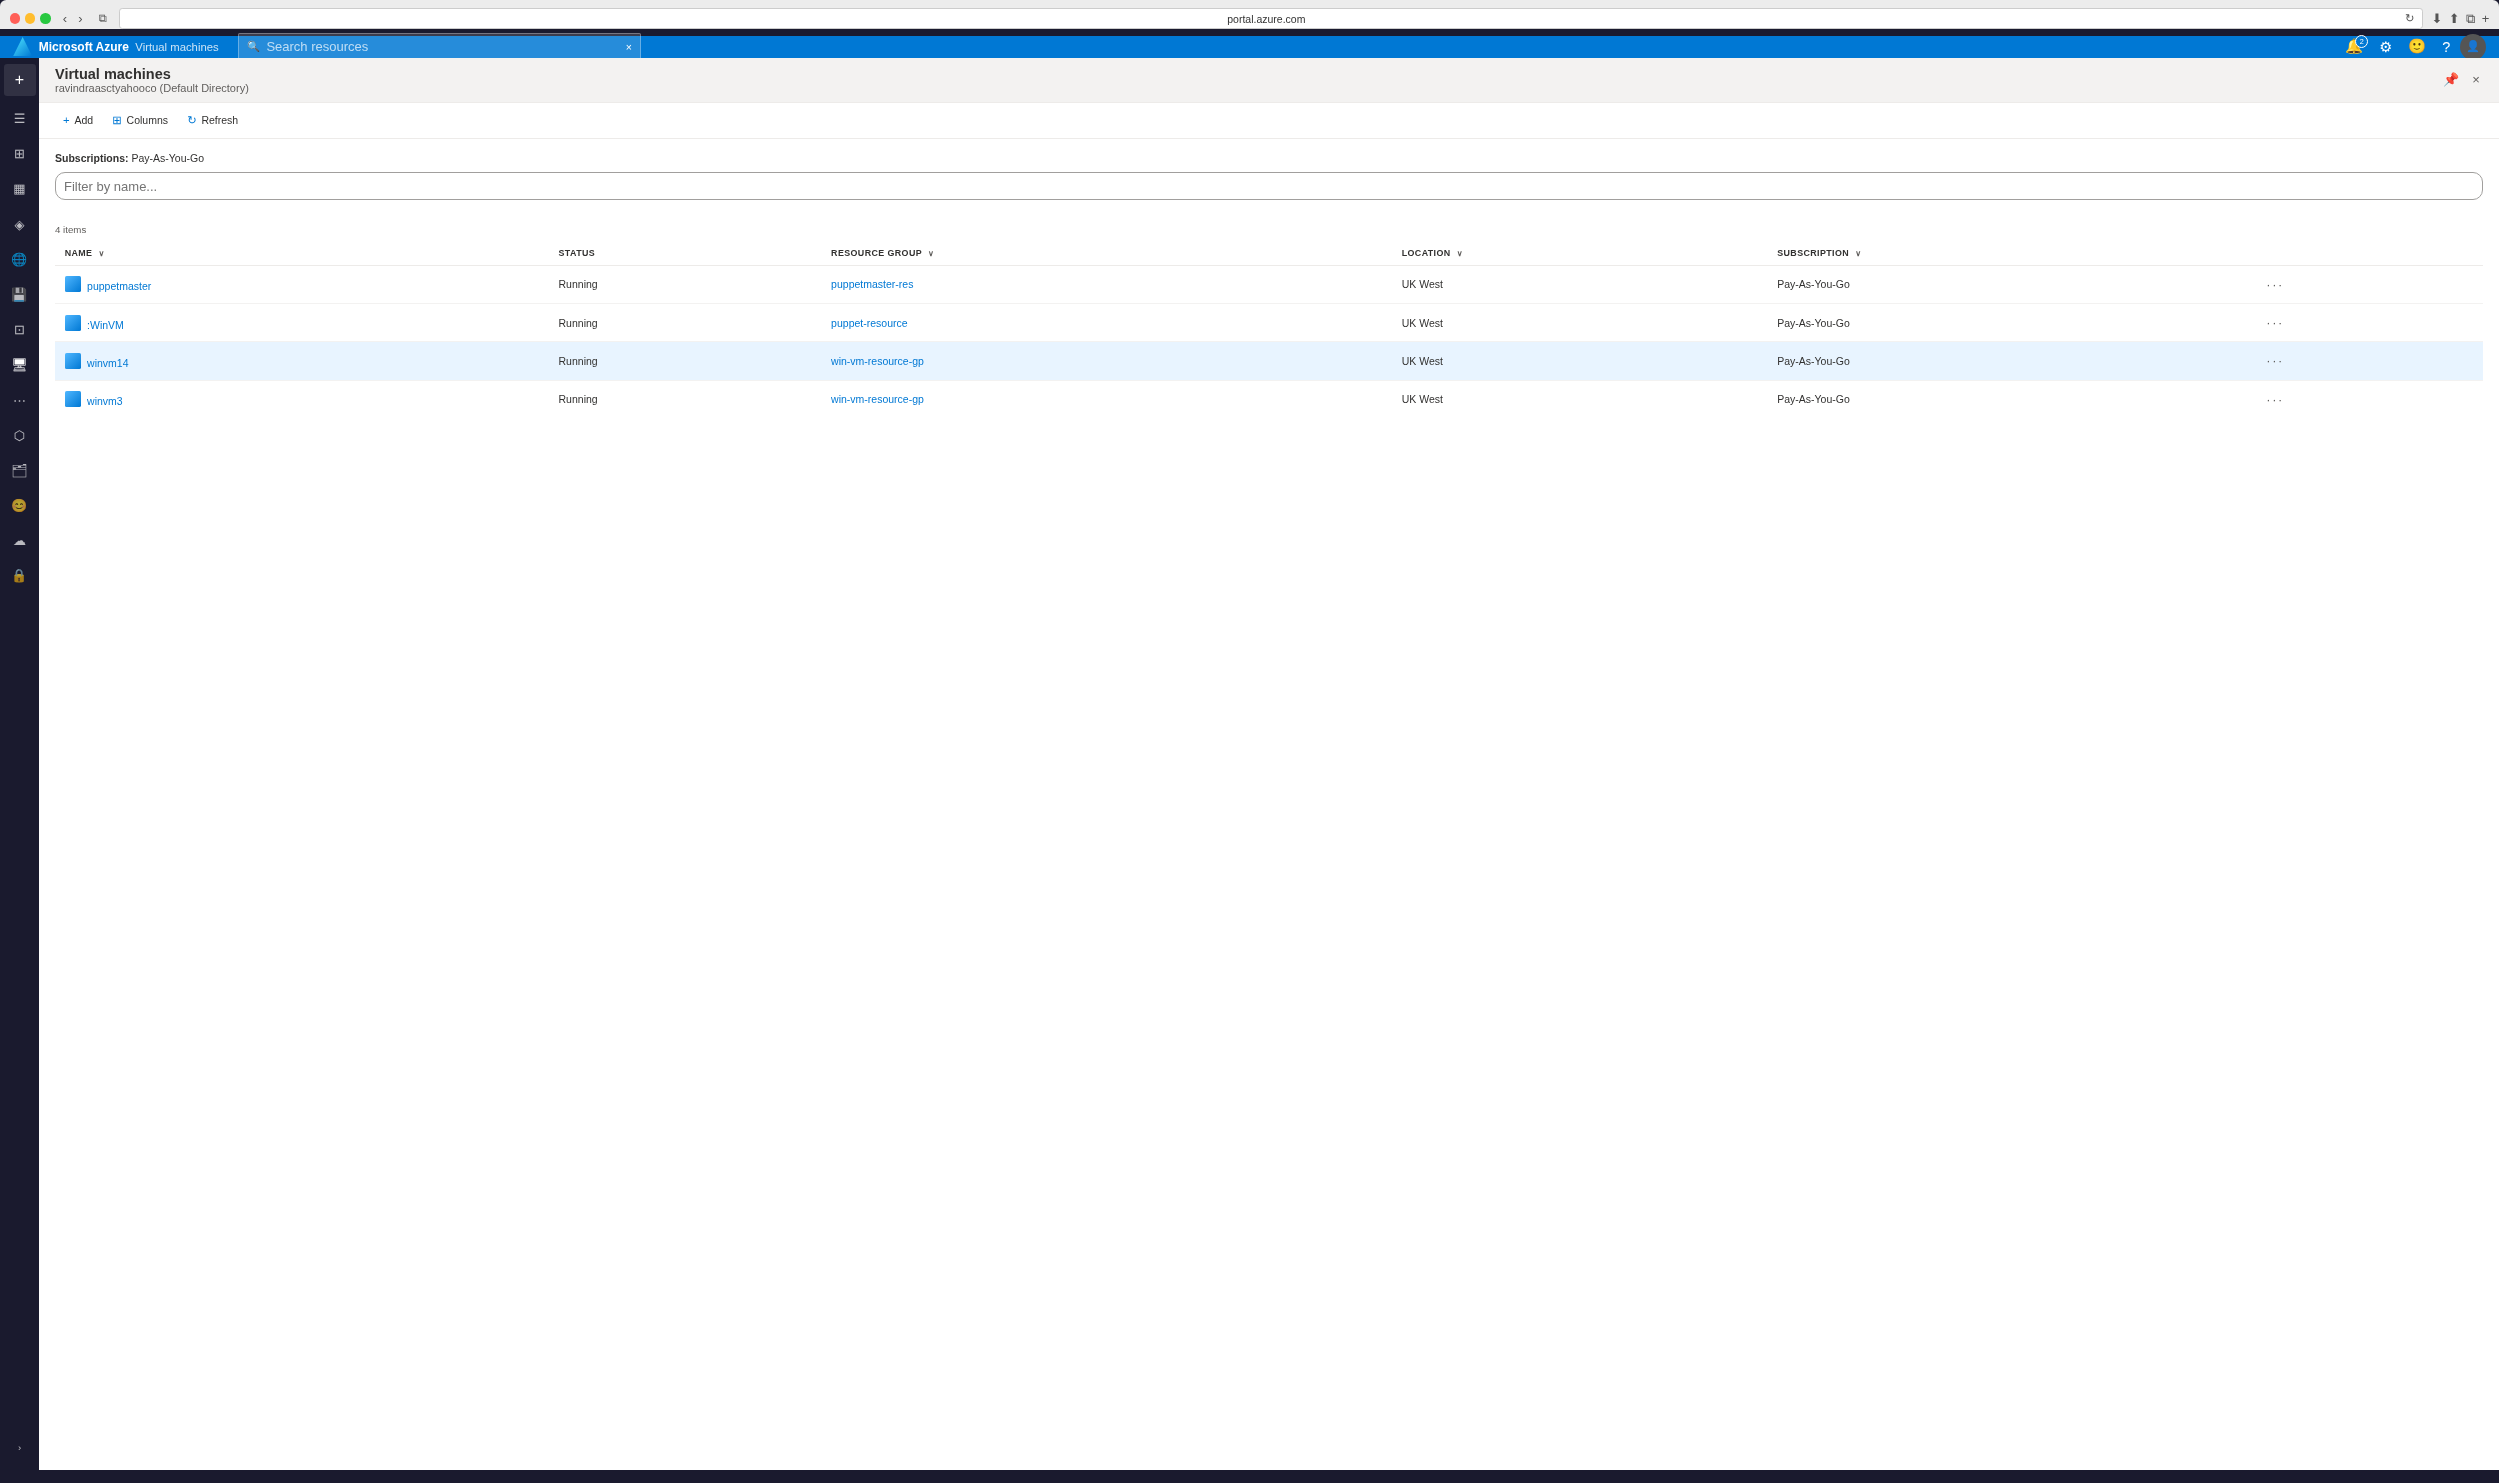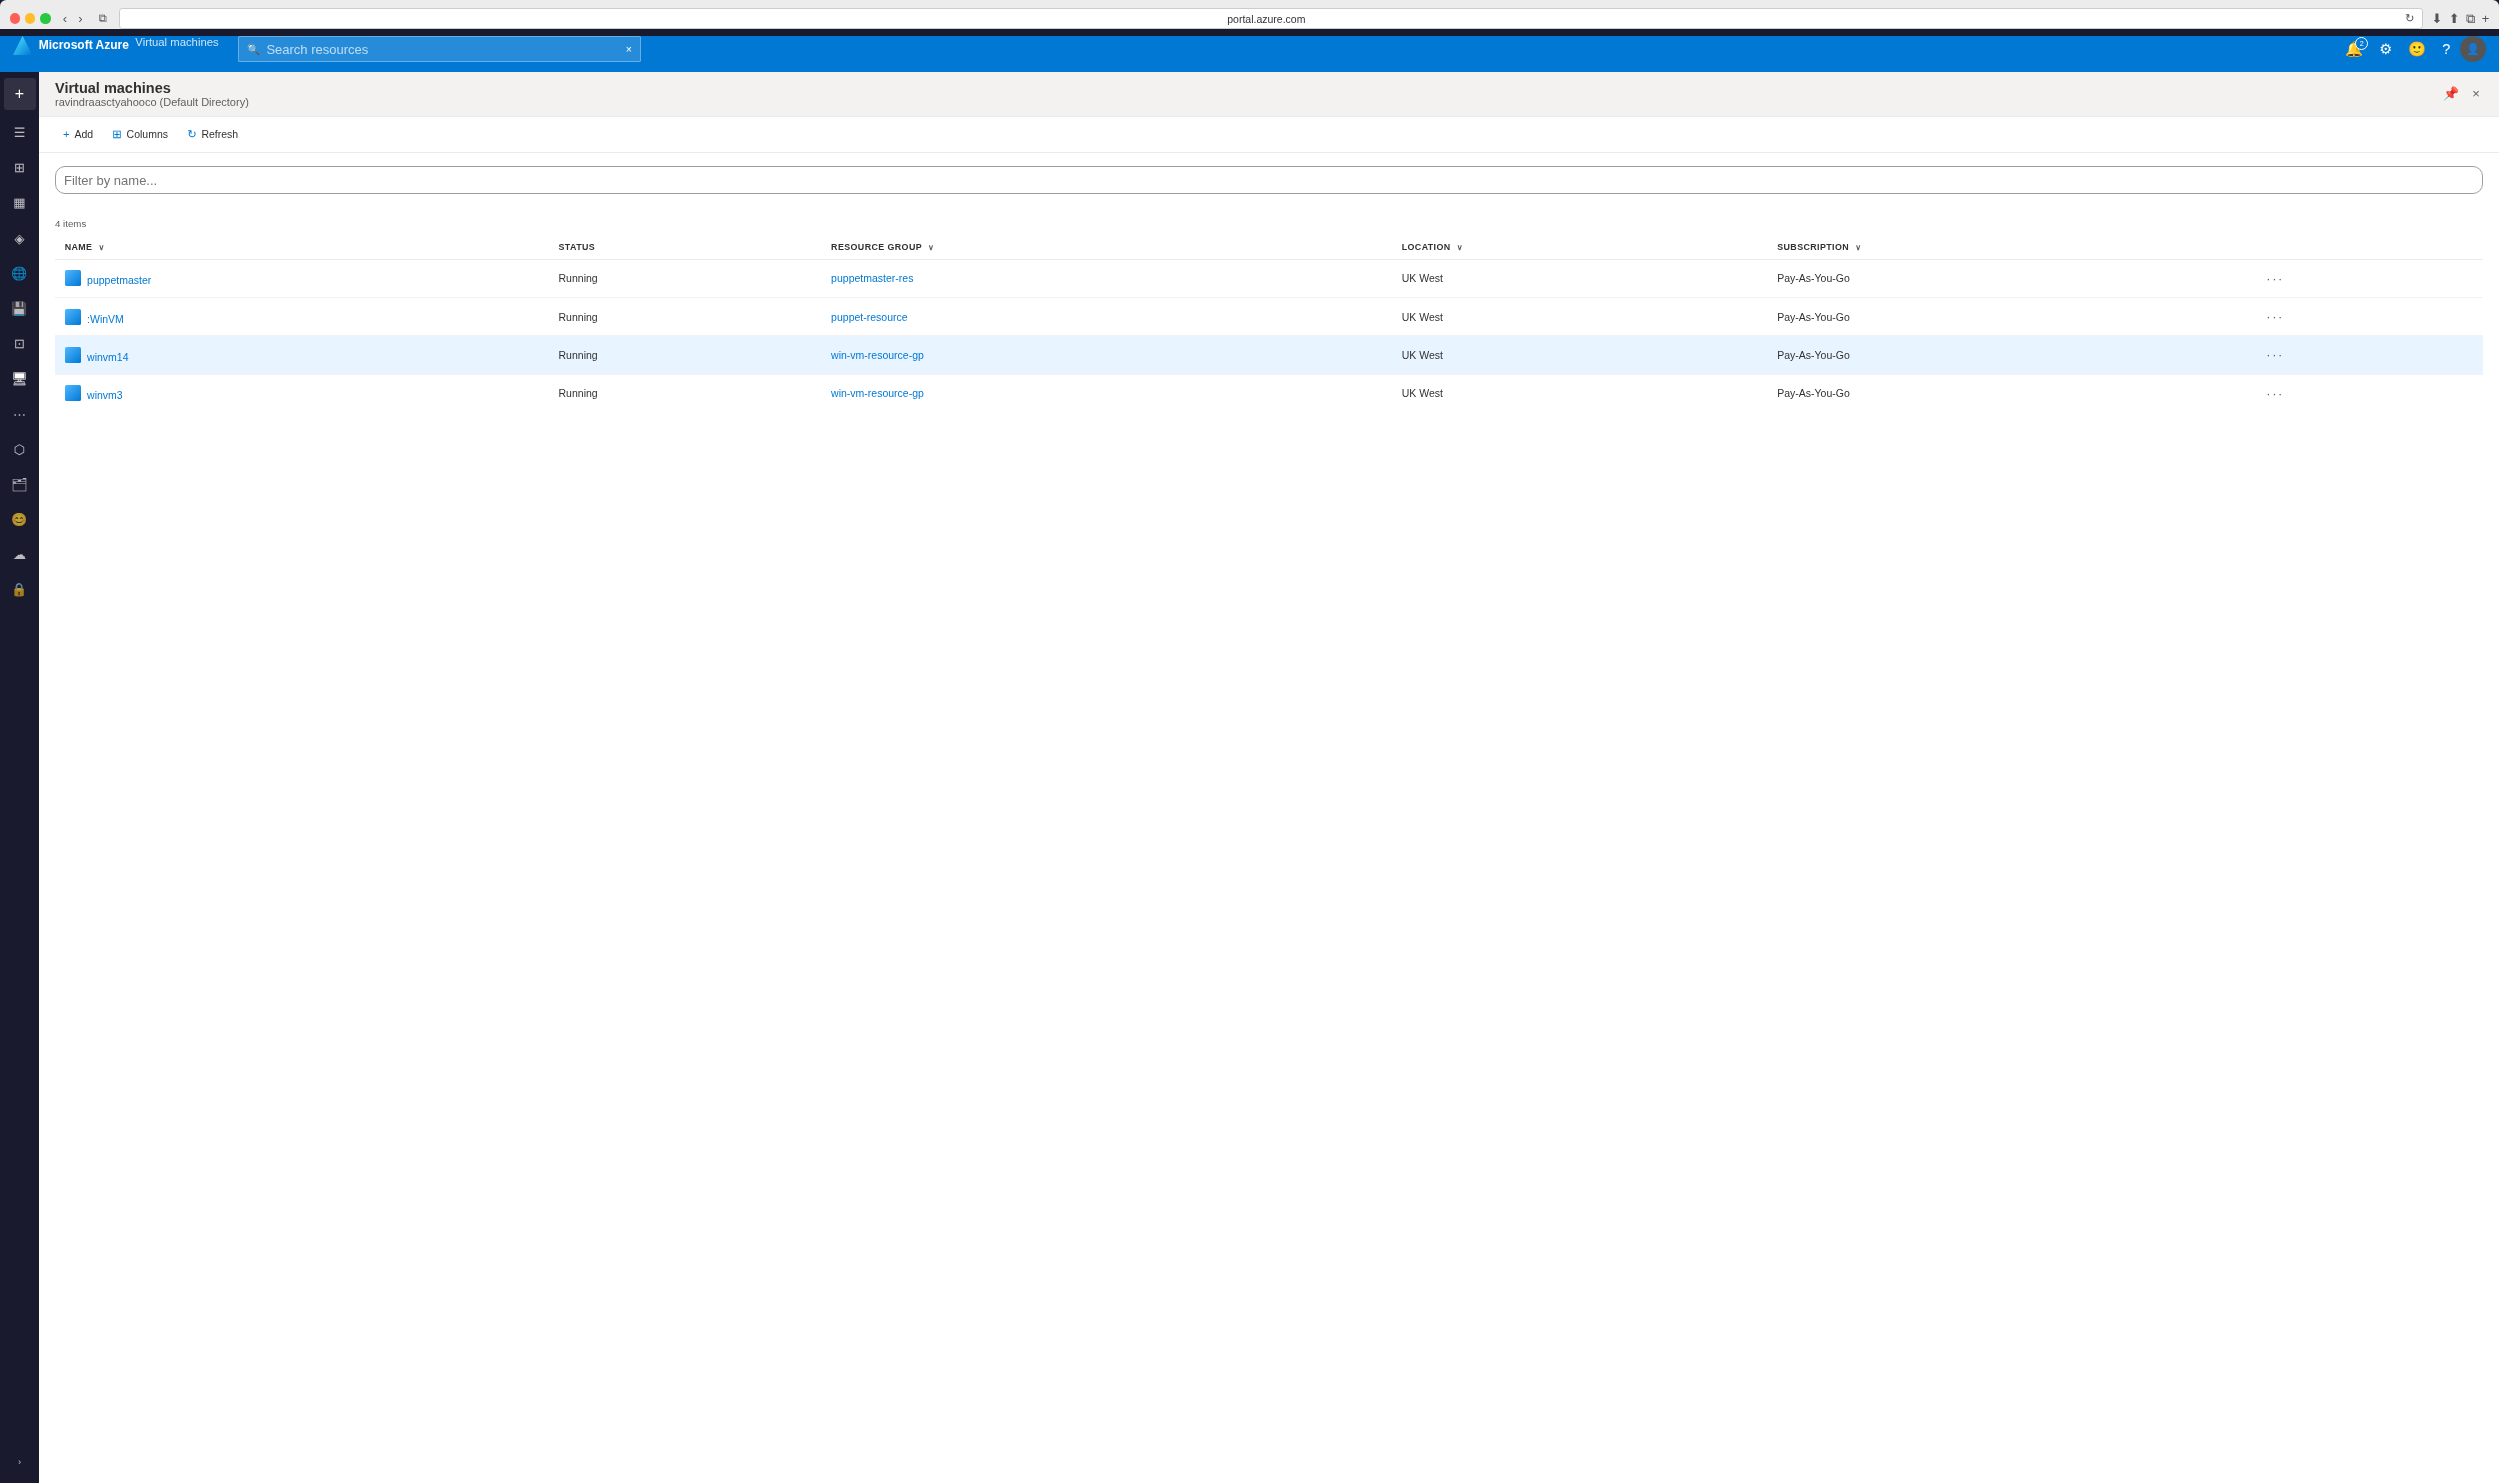--- a/index.html
+++ b/index.html
@@ -45,23 +45,23 @@
     }
     .address-bar-wrapper .url { flex: 1; text-align: center; color: #333; }
     .refresh-btn { color: #555; font-size: 11.3px; }
     .browser-actions { display: flex; gap: 6.4px; align-items: center; }
     .br-action { font-size: 13px; color: #555; cursor: pointer; }
 
     
     .azure-header {
       background: #0078d4;
       display: flex;
-      align-items: flex-start;
+      align-items: center;
       padding: 0 13px;
-      height: 36px;
+      height: 22px;
       color: white;
     }
     .azure-logo {
       display: flex;
       align-items: center;
       gap: 6.4px;
       font-size: 12px;
       font-weight: 600;
       color: white;
     }
@@ -455,20 +455,24 @@
         <span>Columns</span>
       </button>
       <button class="toolbar-btn">
         <span class="icon">↻</span>
         <span>Refresh</span>
       </button>
     </div>
 
     <div class="content">
 
+      <div class="subscription-bar">
+        <strong>Subscriptions:</strong>
+        <span>Pay-As-You-Go</span>
+      </div>
 
       <input class="filter-box" type="text" placeholder="Filter by name..." style="">
 
       <div class="item-count">4 items</div>
 
       <table class="vm-table">
         <thead>
           <tr>
             <th>
               <span>NAME</span>

